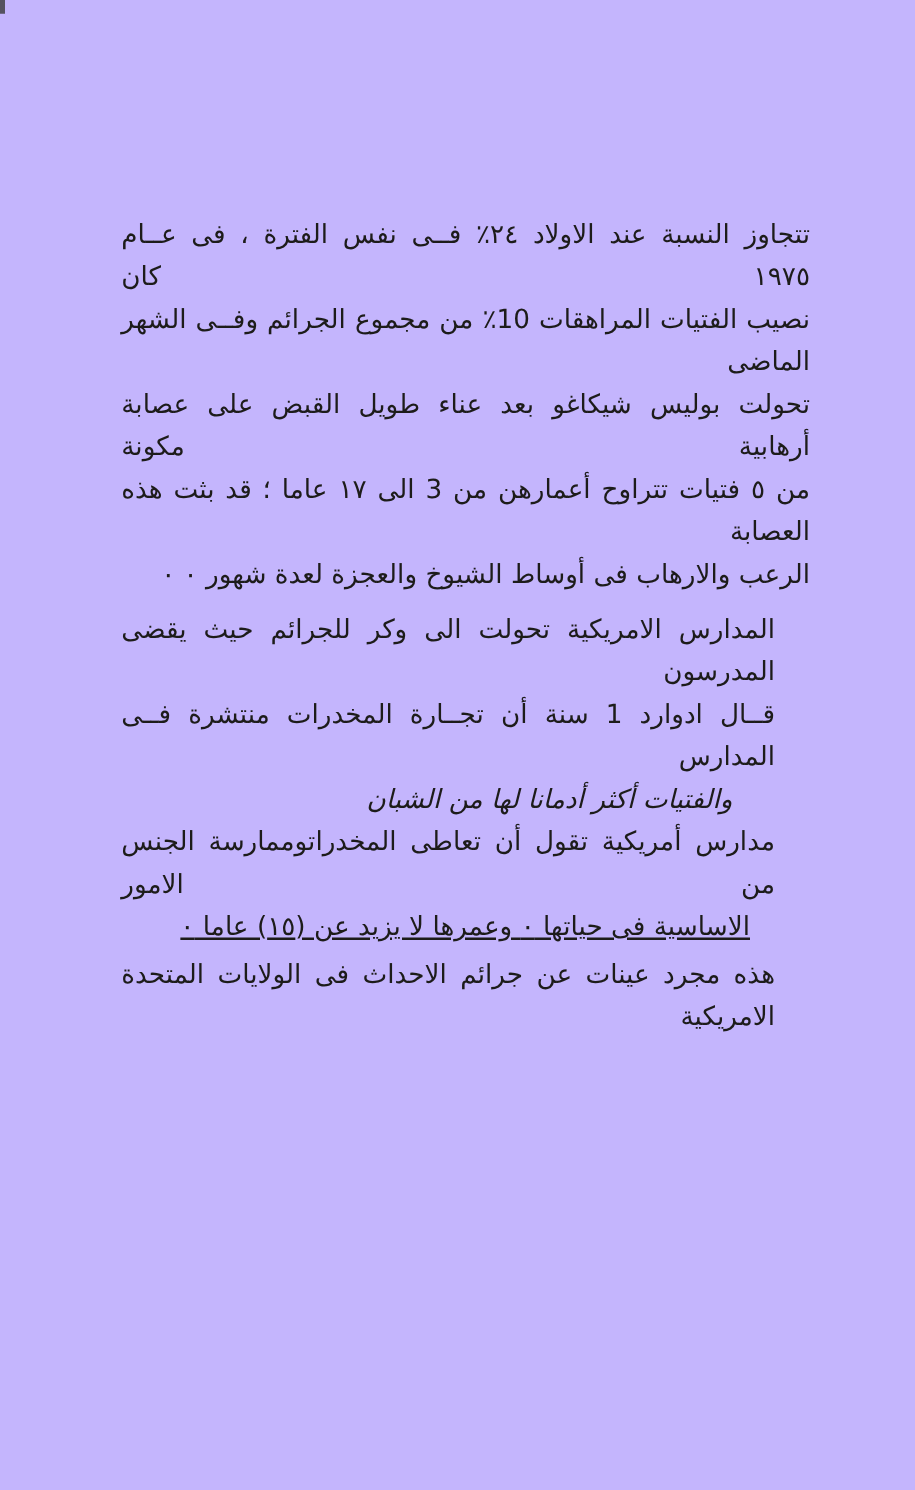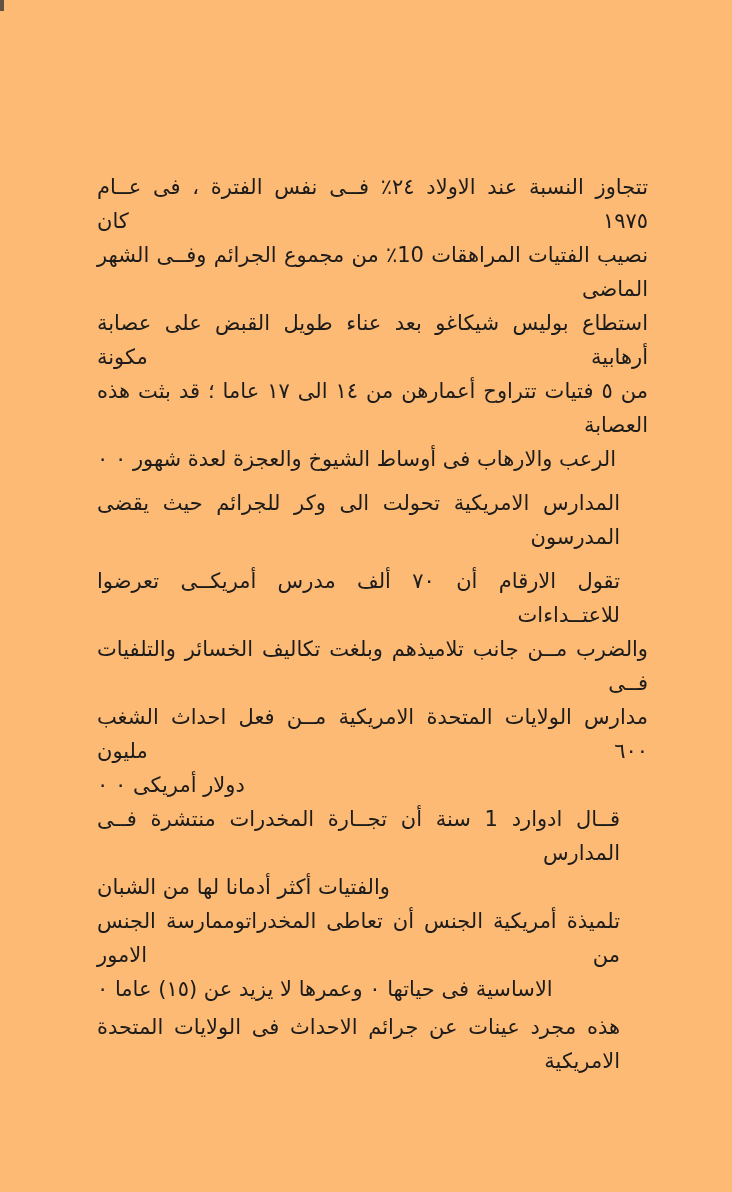--- a/index.html
+++ b/index.html
@@ -1,82 +1,76 @@
 <!DOCTYPE html>
 <html lang="ar" dir="rtl"><head>
 <meta charset="utf-8">
 <style>
   html,body{margin:0;padding:0;}
   .page{
     position:relative;
     width:732px;height:1192px;
-    background:#fdba74;
+    background:#c4b5fd;
     overflow:hidden;
     font-family:"DejaVu Sans",sans-serif;
     color:#1d1c1a;
   }
   .scan-speck{
     position:absolute;left:0;top:0;width:4px;height:11px;
     background:#3a3a38;opacity:.8;
   }
   .textblock{
     position:absolute;
     top:170px;left:97px;right:84px;
     direction:rtl;
     font-size:21px;
     line-height:34px;
   }
   .p{margin:0;}
-  .p .line{text-align:left;white-space:nowrap;}
+  .p .line{text-align:right;white-space:nowrap;}
   .p .line.fill{
     white-space:normal;
     text-align:justify;
     text-align-last:justify;
   }
   .indent{padding-right:28px;}
-  .ind-sm{margin-right:12px;}
-  .ind-lg{margin-right:62px;}
+  .ind-sm{margin-right:48px;text-decoration:underline;}
+  .ind-lg{margin-right:62px;font-style:italic;}
   .mt10{margin-top:10px;}
   .mt4{margin-top:4px;}
 </style>
 </head>
 <body>
 
 <div class="page">
   <div class="scan-speck"></div>
 
   <div class="textblock">
 
     <div class="p">
       <div class="line fill">تتجاوز النسبة عند الاولاد ٢٤٪ فــى نفس الفترة ، فى عــام ١٩٧٥ كان</div>
       <div class="line fill">نصيب الفتيات المراهقات 10٪ من مجموع الجرائم وفــى الشهر الماضى</div>
-      <div class="line fill">استطاع بوليس شيكاغو بعد عناء طويل القبض على عصابة أرهابية مكونة</div>
-      <div class="line fill">من ٥ فتيات تتراوح أعمارهن من ١٤ الى ١٧ عاما ؛ قد بثت هذه العصابة</div>
+      <div class="line fill">تحولت بوليس شيكاغو بعد عناء طويل القبض على عصابة أرهابية مكونة</div>
+      <div class="line fill">من ٥ فتيات تتراوح أعمارهن من 3 الى ١٧ عاما ؛ قد بثت هذه العصابة</div>
       <div class="line">الرعب والارهاب فى أوساط الشيوخ والعجزة لعدة شهور ٠ ٠</div>
     </div>
 
     <div class="p mt10">
       <div class="line fill indent">المدارس الامريكية تحولت الى وكر للجرائم حيث يقضى المدرسون</div>
     </div>
 
-    <div class="p mt10">
-      <div class="line fill indent">تقول الارقام أن ٧٠ ألف مدرس أمريكــى تعرضوا للاعتــداءات</div>
-      <div class="line fill">والضرب مــن جانب تلاميذهم وبلغت تكاليف الخسائر والتلفيات فــى</div>
-      <div class="line fill">مدارس الولايات المتحدة الامريكية مــن فعل احداث الشغب ٦٠٠ مليون</div>
-      <div class="line">دولار أمريكى ٠ ٠</div>
-    </div>
 
 
     <div class="p">
       <div class="line fill indent">قــال ادوارد 1 سنة أن تجــارة المخدرات منتشرة فــى المدارس</div>
       <div class="line ind-lg">والفتيات أكثر أدمانا لها من الشبان</div>
     </div>
 
     <div class="p">
-      <div class="line fill indent">تلميذة أمريكية الجنس أن تعاطى المخدراتوممارسة الجنس من الامور</div>
+      <div class="line fill indent">مدارس أمريكية تقول أن تعاطى المخدراتوممارسة الجنس من الامور</div>
       <div class="line ind-sm">الاساسية فى حياتها ٠ وعمرها لا يزيد عن (١٥) عاما ٠</div>
     </div>
 
     <div class="p mt4">
       <div class="line fill indent">هذه مجرد عينات عن جرائم الاحداث فى الولايات المتحدة الامريكية</div>
 
     </div>
 
   </div>
 </div>

